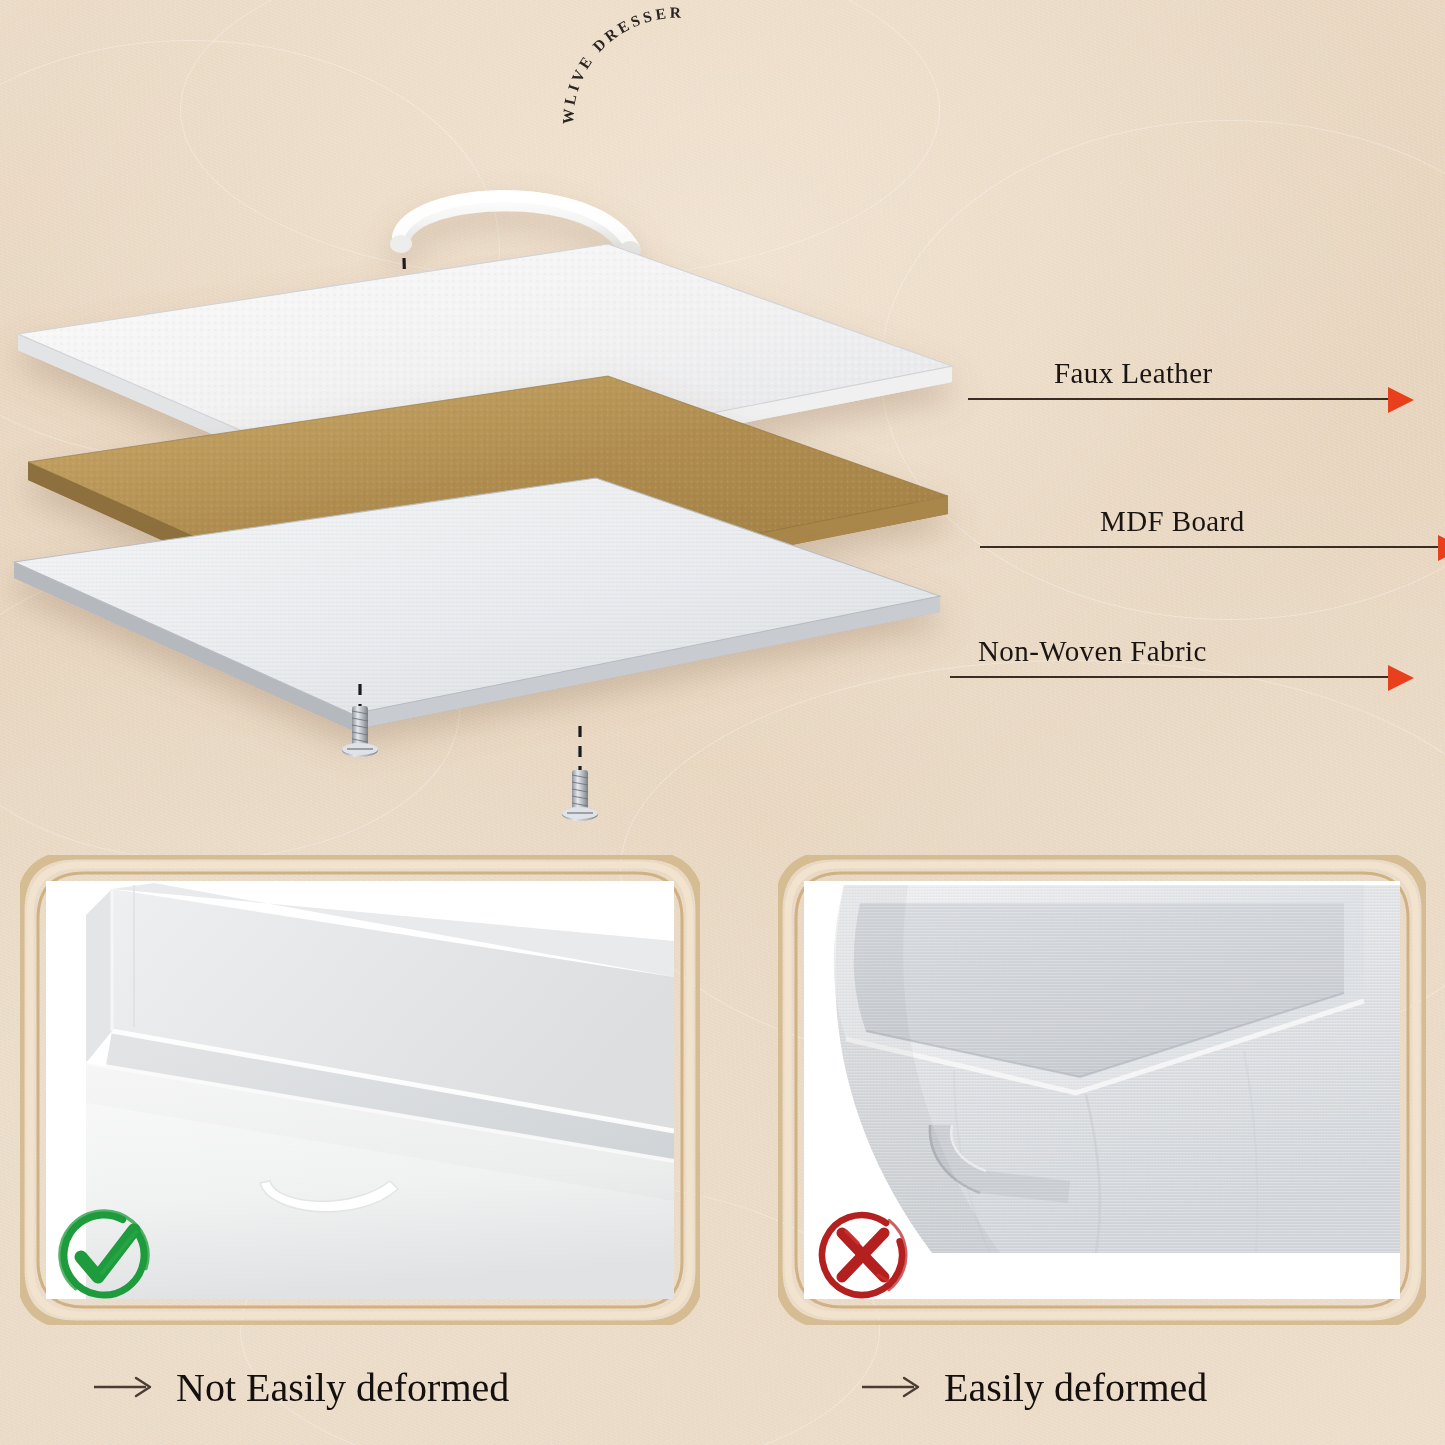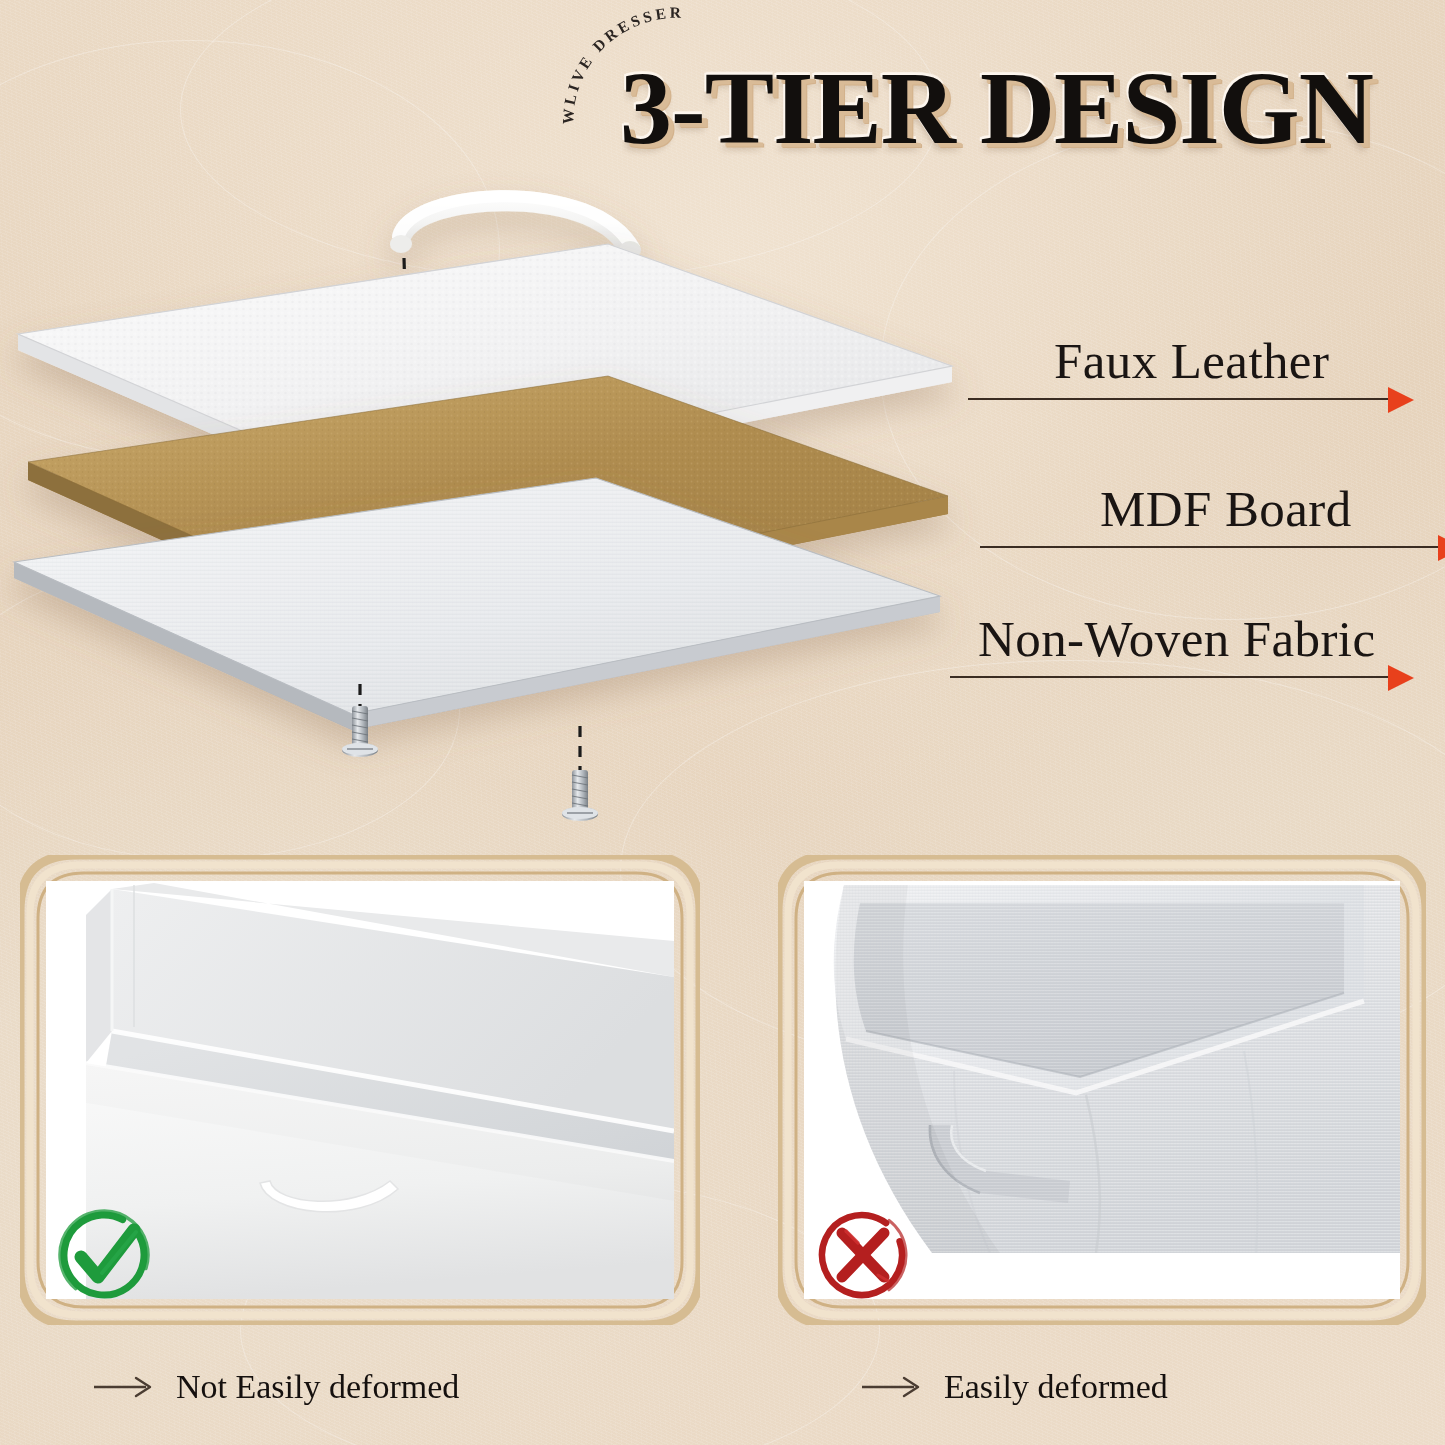--- a/index.html
+++ b/index.html
@@ -64,21 +64,21 @@
 
   
   #diagram{ position:absolute; left:0; top:150px; width:1000px; height:680px; }
   #diagram svg{ display:block; }
 
   
   .callout{ position:absolute; height:96px; }
   .callout .ctext{
     position:absolute; left:86px; bottom:32px;
     font-family:"Liberation Serif", serif;
-    font-size:51px; color:#1a1513; white-space:nowrap;
+    font-size:29px; color:#1a1513; white-space:nowrap;
     letter-spacing:.4px;
   }
   .callout .cline{
     position:absolute; left:0; bottom:22px; height:2px;
     background:#3a2c22;
   }
   .callout .carrow{
     position:absolute; bottom:9px; width:0; height:0;
     border-top:13px solid transparent;
     border-bottom:13px solid transparent;
@@ -112,21 +112,21 @@
   .mark{
     position:absolute; left:30px; bottom:16px; width:108px; height:108px; z-index:5;
   }
   .mark svg{ display:block; }
 
   
   .caption{
     position:absolute; top:1352px; height:70px;
     display:flex; align-items:center; gap:22px;
     font-family:"Liberation Serif", serif;
-    font-size:34px; color:#15100e; white-space:nowrap;
+    font-size:40px; color:#15100e; white-space:nowrap;
   }
   #caption-left { left:92px; }
   #caption-right{ left:860px; }
   .caption .capArrow{ width:62px; height:30px; flex:0 0 auto; }
   .caption .capArrow svg{ display:block; }
 </style>
 </head>
 <body>
 
 <div id="bg">
@@ -144,21 +144,20 @@
     <svg width="200" height="125" viewBox="0 0 200 125">
       <defs>
         <path id="brandArc" d="M 14,122 A 104 104 0 0 1 176,24" fill="none"></path>
       </defs>
       <text>
         <textPath href="#brandArc" startOffset="4%">WLIVE DRESSER</textPath>
       </text>
     </svg>
   </div>
 
-  <div id="title">3-TIER DESIGN</div>
 </div>
 
 <div id="diagram">
   <svg width="1000" height="680" viewBox="0 0 1000 680">
     <defs>
       <linearGradient id="gLeather" x1="0" y1="0" x2="0.8" y2="1">
         <stop offset="0%" stop-color="#fbfbfb"></stop>
         <stop offset="55%" stop-color="#f1f1f2"></stop>
         <stop offset="100%" stop-color="#e4e5e7"></stop>
       </linearGradient>

